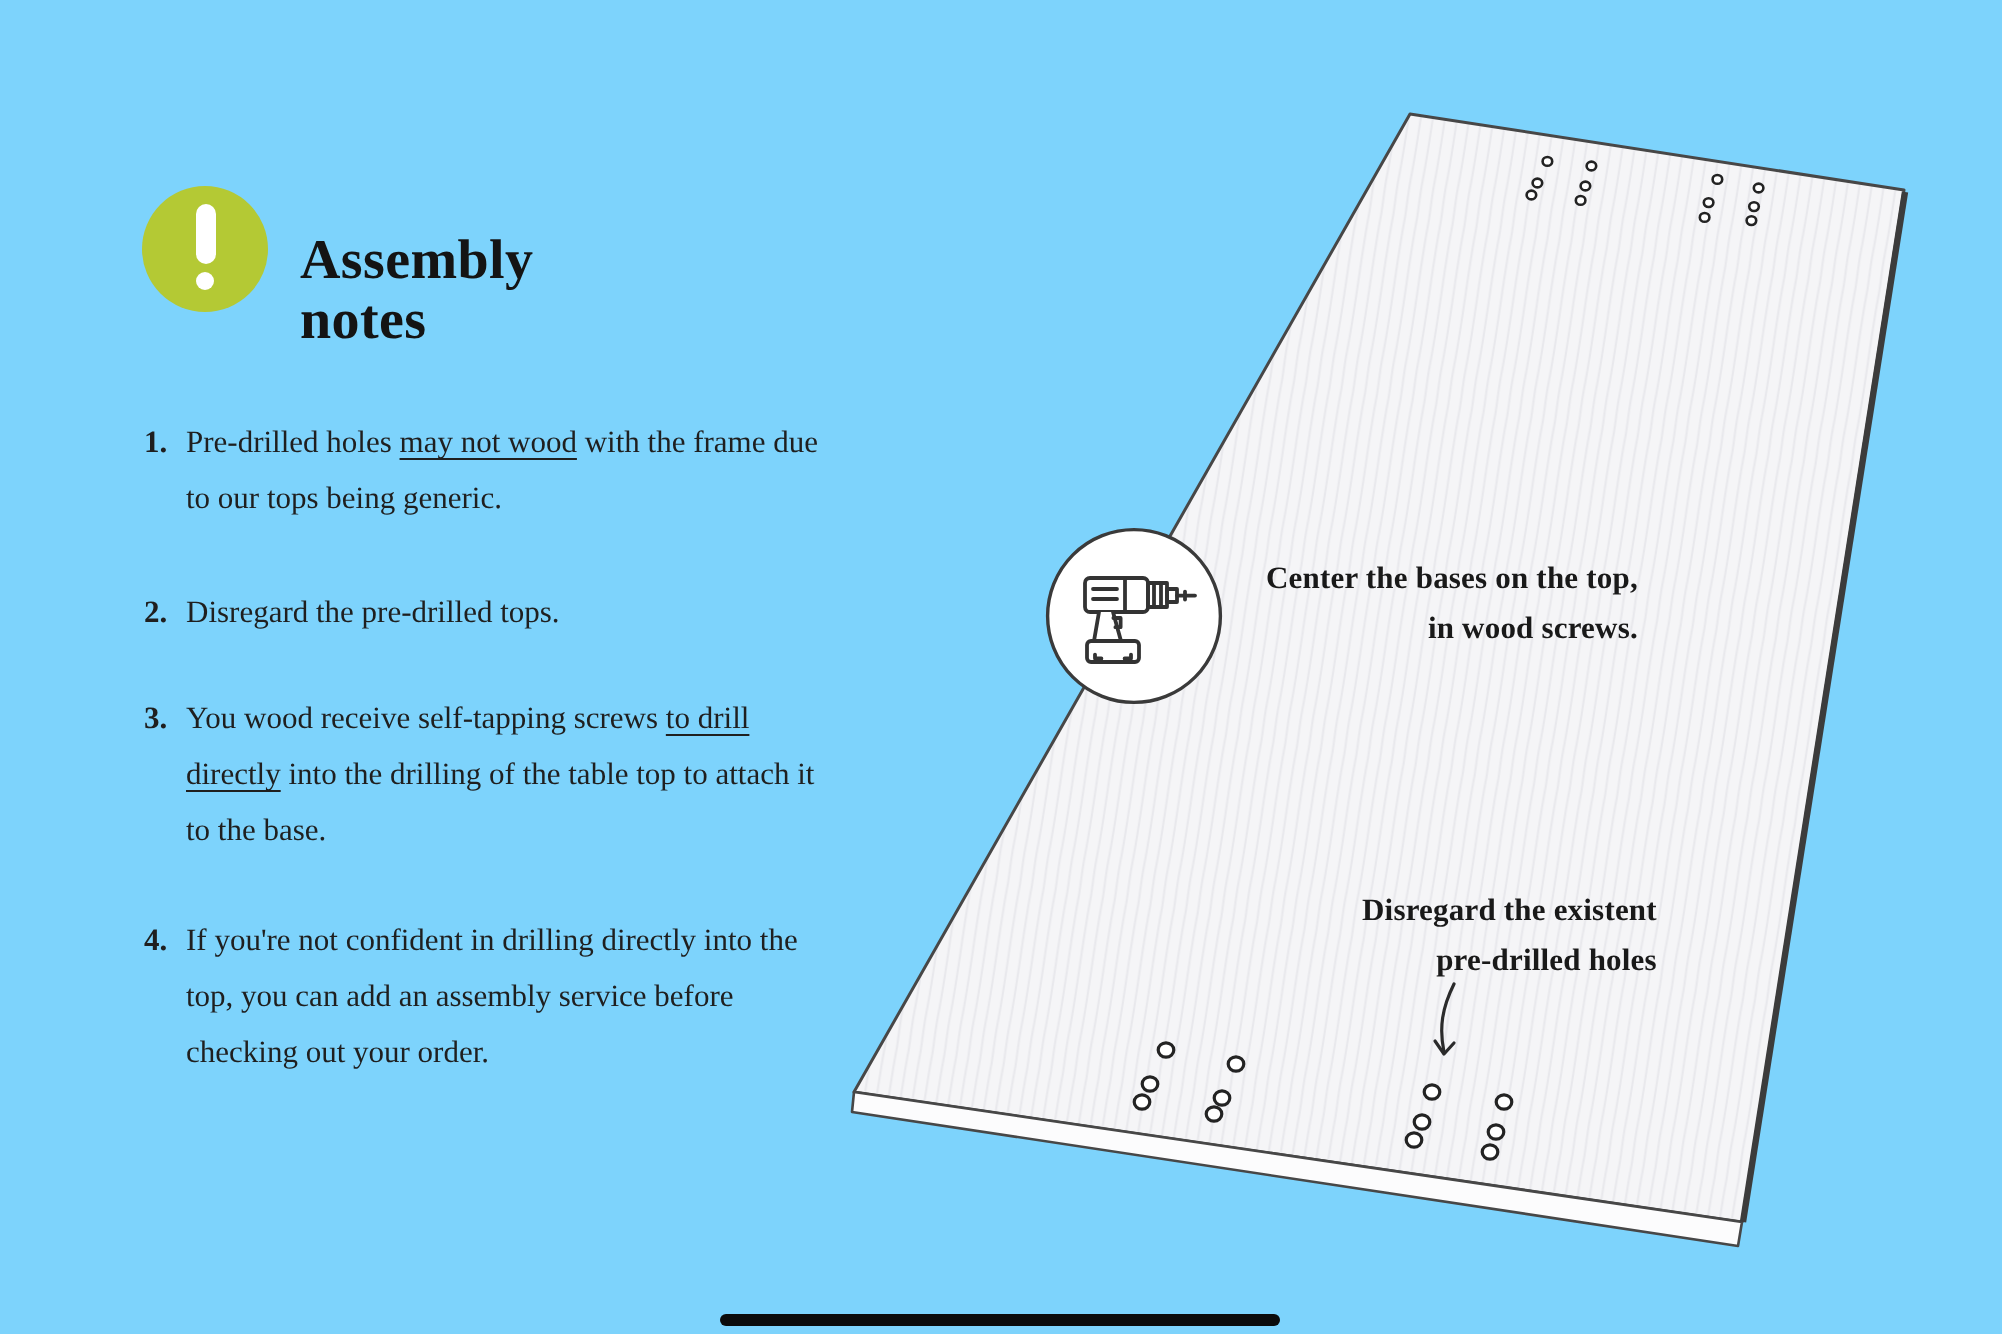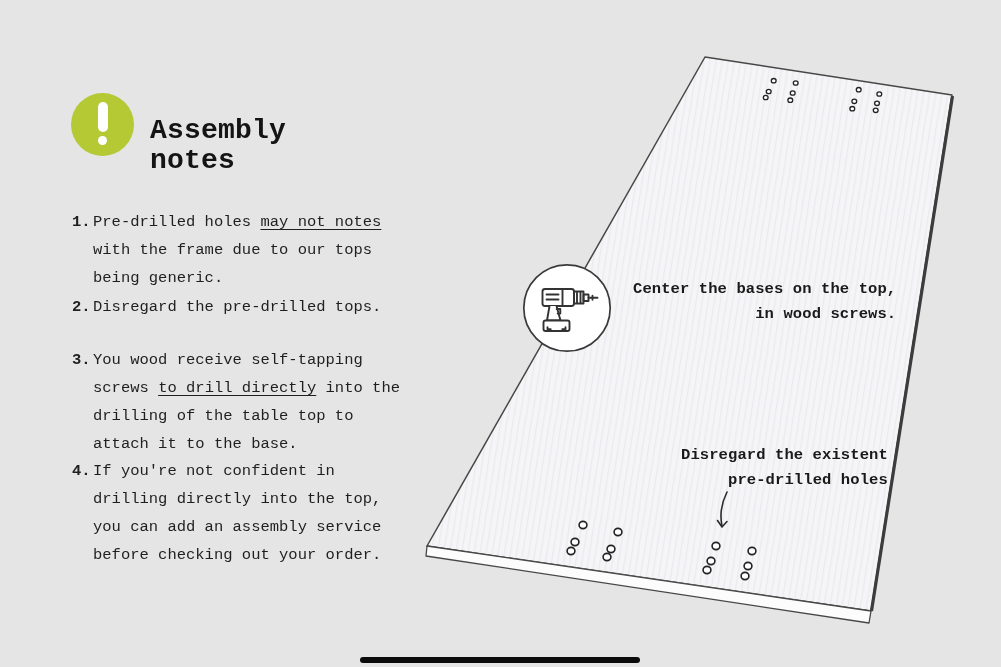--- a/index.html
+++ b/index.html
@@ -1,18 +1,18 @@
 <!DOCTYPE html>
 <html><head>
 <meta charset="utf-8">
 <style>
   html,body{margin:0;padding:0;background:#fff;}
   .stage{
-    position:relative;width:1001px;height:667px;background:#e5e5e5;overflow:hidden;
-    font-family:Liberation Mono, monospace;color:#1e1e1e;
+    position:relative;width:1001px;height:667px;background:#7dd3fc;overflow:hidden;
+    font-family:Liberation Serif, serif;color:#1e1e1e;
   }
   
   .diagram-svg{position:absolute;left:0;top:0;width:1001px;height:667px;}
 
   
   .badge{position:absolute;left:71px;top:93px;width:63px;height:63px;border-radius:50%;background:#b4c934;}
   .badge .bar{position:absolute;left:26.5px;top:9px;width:10px;height:30px;background:#fff;border-radius:5px;}
   .badge .dot{position:absolute;left:27px;top:43px;width:9px;height:9px;border-radius:50%;background:#fff;}
 
   .title{position:absolute;left:150px;top:97px;font-size:28px;font-weight:800;line-height:30px;letter-spacing:.2px;color:#141414;}
@@ -100,21 +100,21 @@
   <div class="badge">
     <div class="bar"></div>
     <div class="dot"></div>
   </div>
   <h1 class="title">
     <span>Assembly</span>
     <span>notes</span>
   </h1>
 
   <div class="note n1">
-    <span class="num">1.</span><span><span>Pre-drilled holes </span><span class="ul">may not notes</span><span> with the frame due to our tops being generic.</span></span>
+    <span class="num">1.</span><span><span>Pre-drilled holes </span><span class="ul">may not wood</span><span> with the frame due to our tops being generic.</span></span>
   </div>
   <div class="note n2">
     <span class="num">2.</span><span><span>Disregard the pre-drilled tops.</span><span class="ul"></span><span></span></span>
   </div>
   <div class="note n3">
     <span class="num">3.</span><span><span>You wood receive self-tapping screws </span><span class="ul">to drill directly</span><span> into the drilling of the table top to attach it to the base.</span></span>
   </div>
   <div class="note n4">
     <span class="num">4.</span><span><span>If you're not confident in drilling directly into the top, you can add an assembly service before checking out your order.</span><span class="ul"></span><span></span></span>
   </div>

